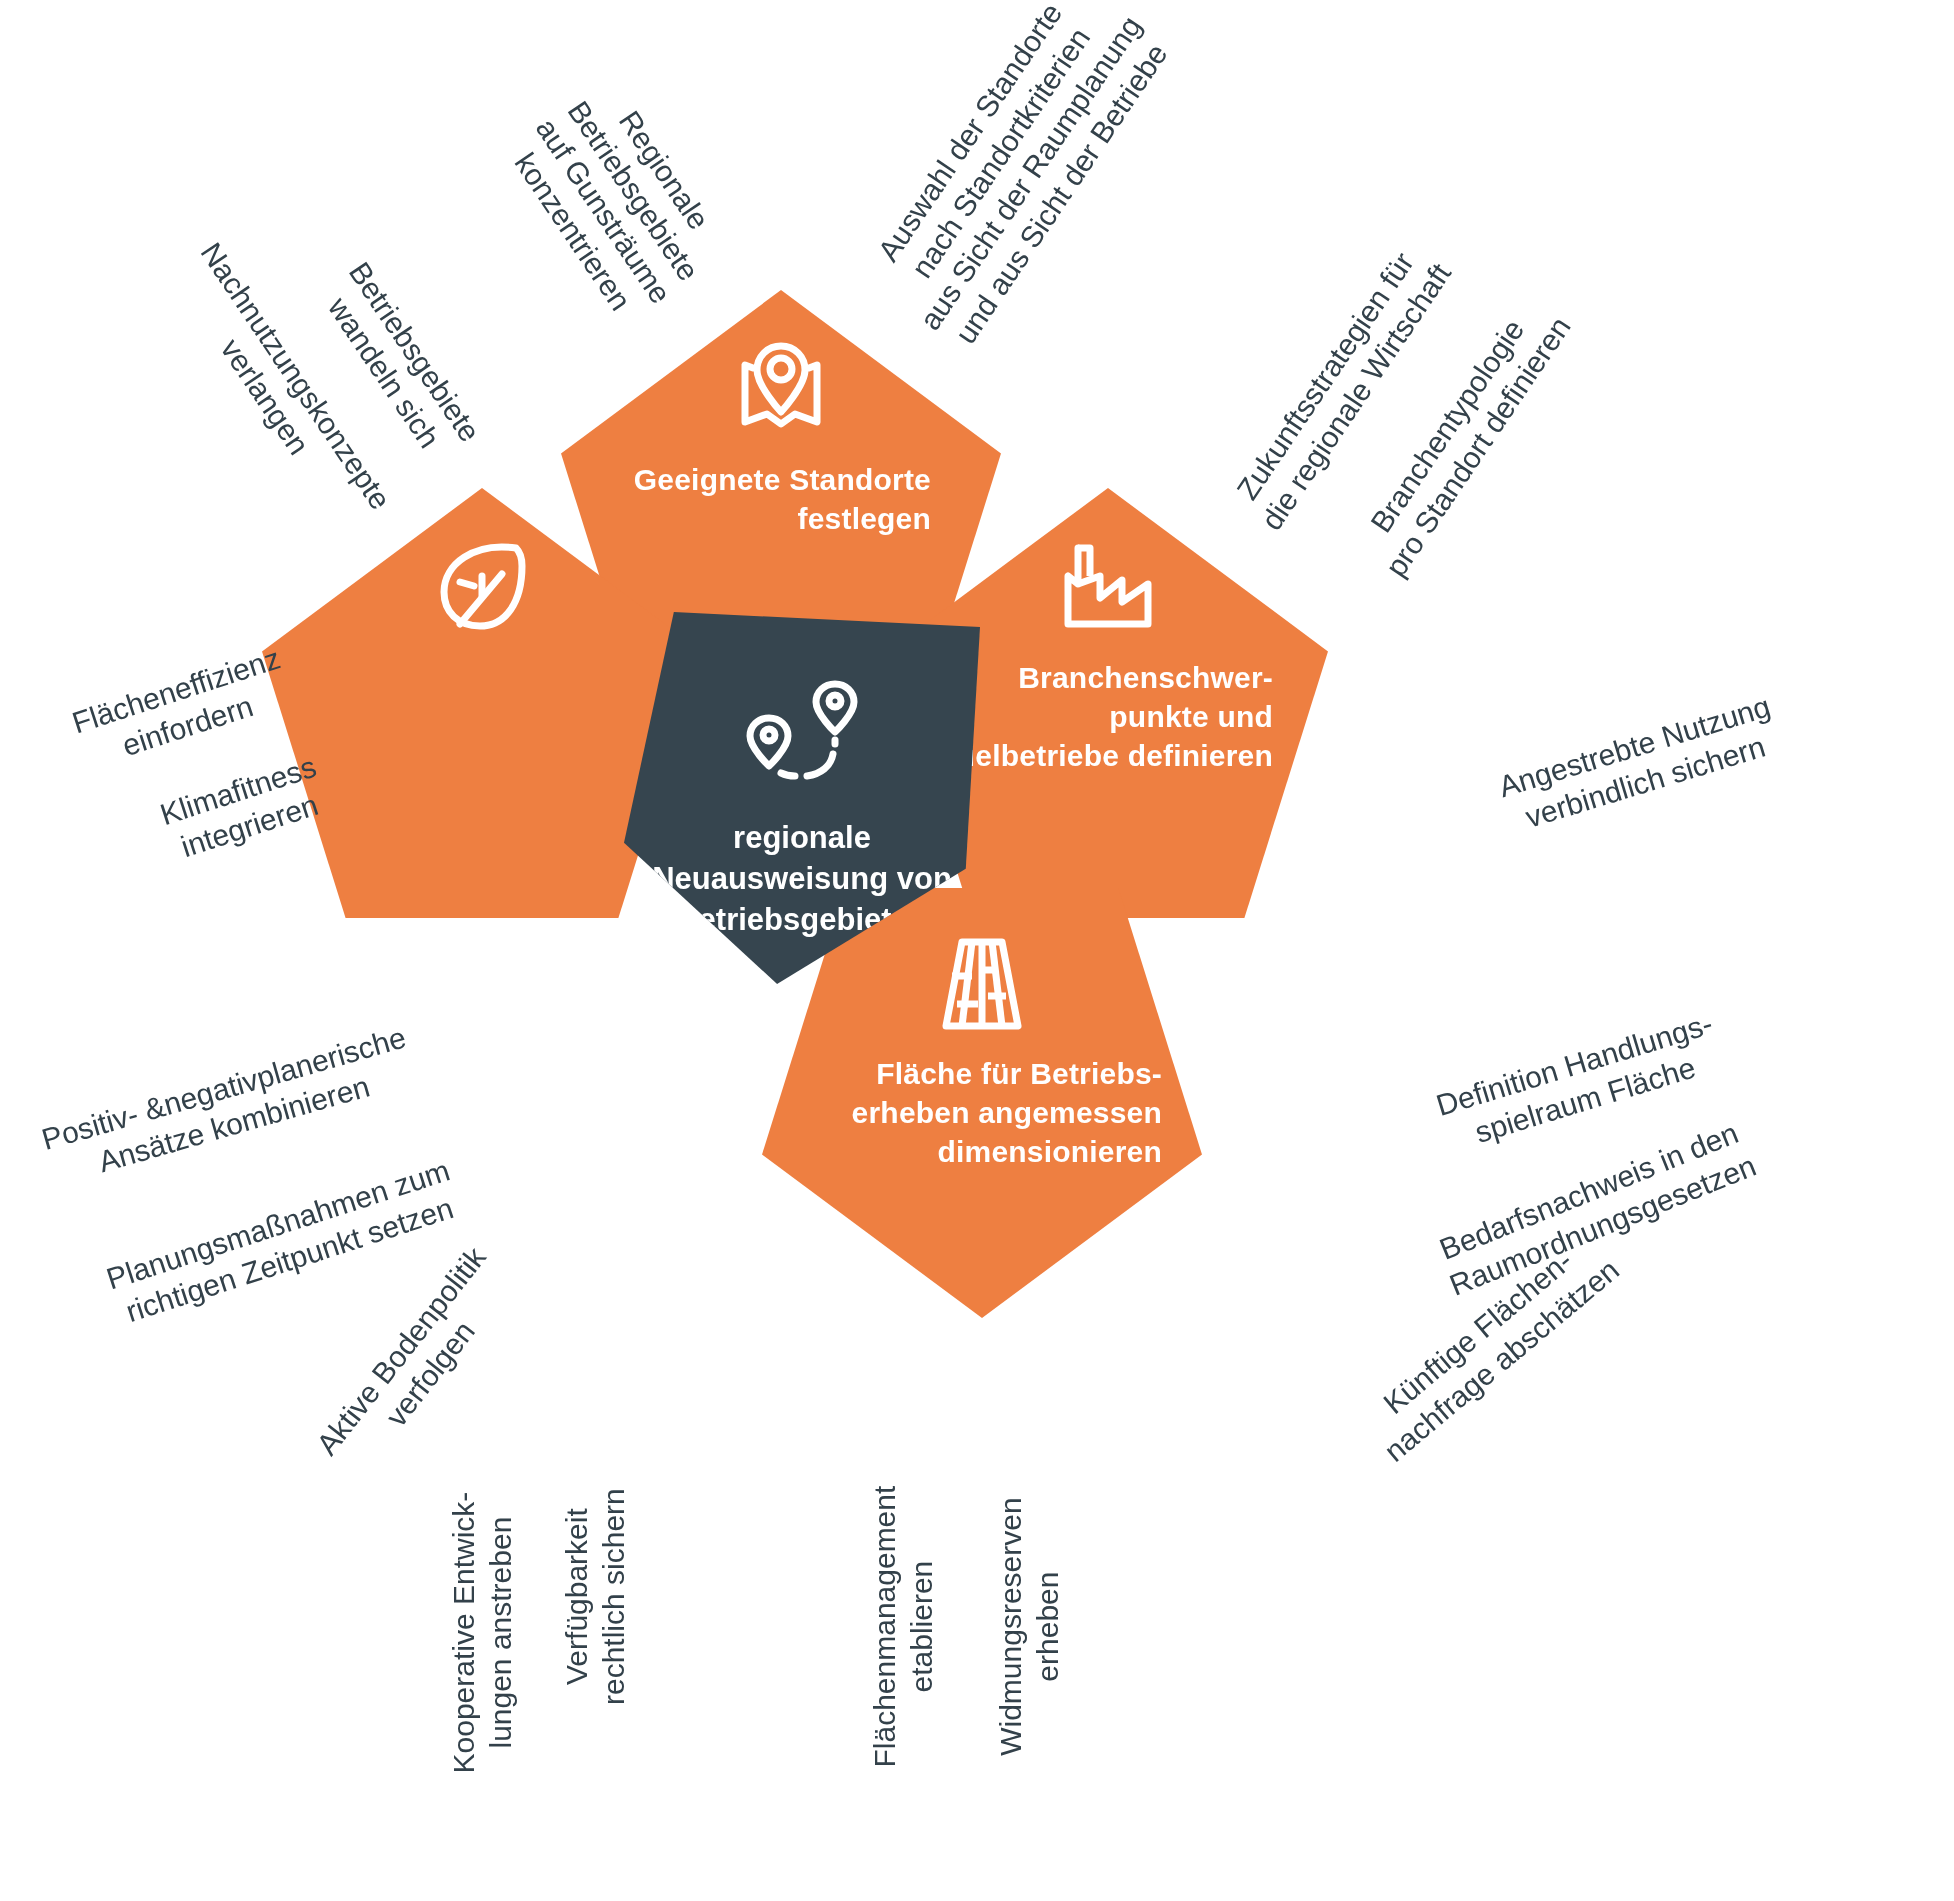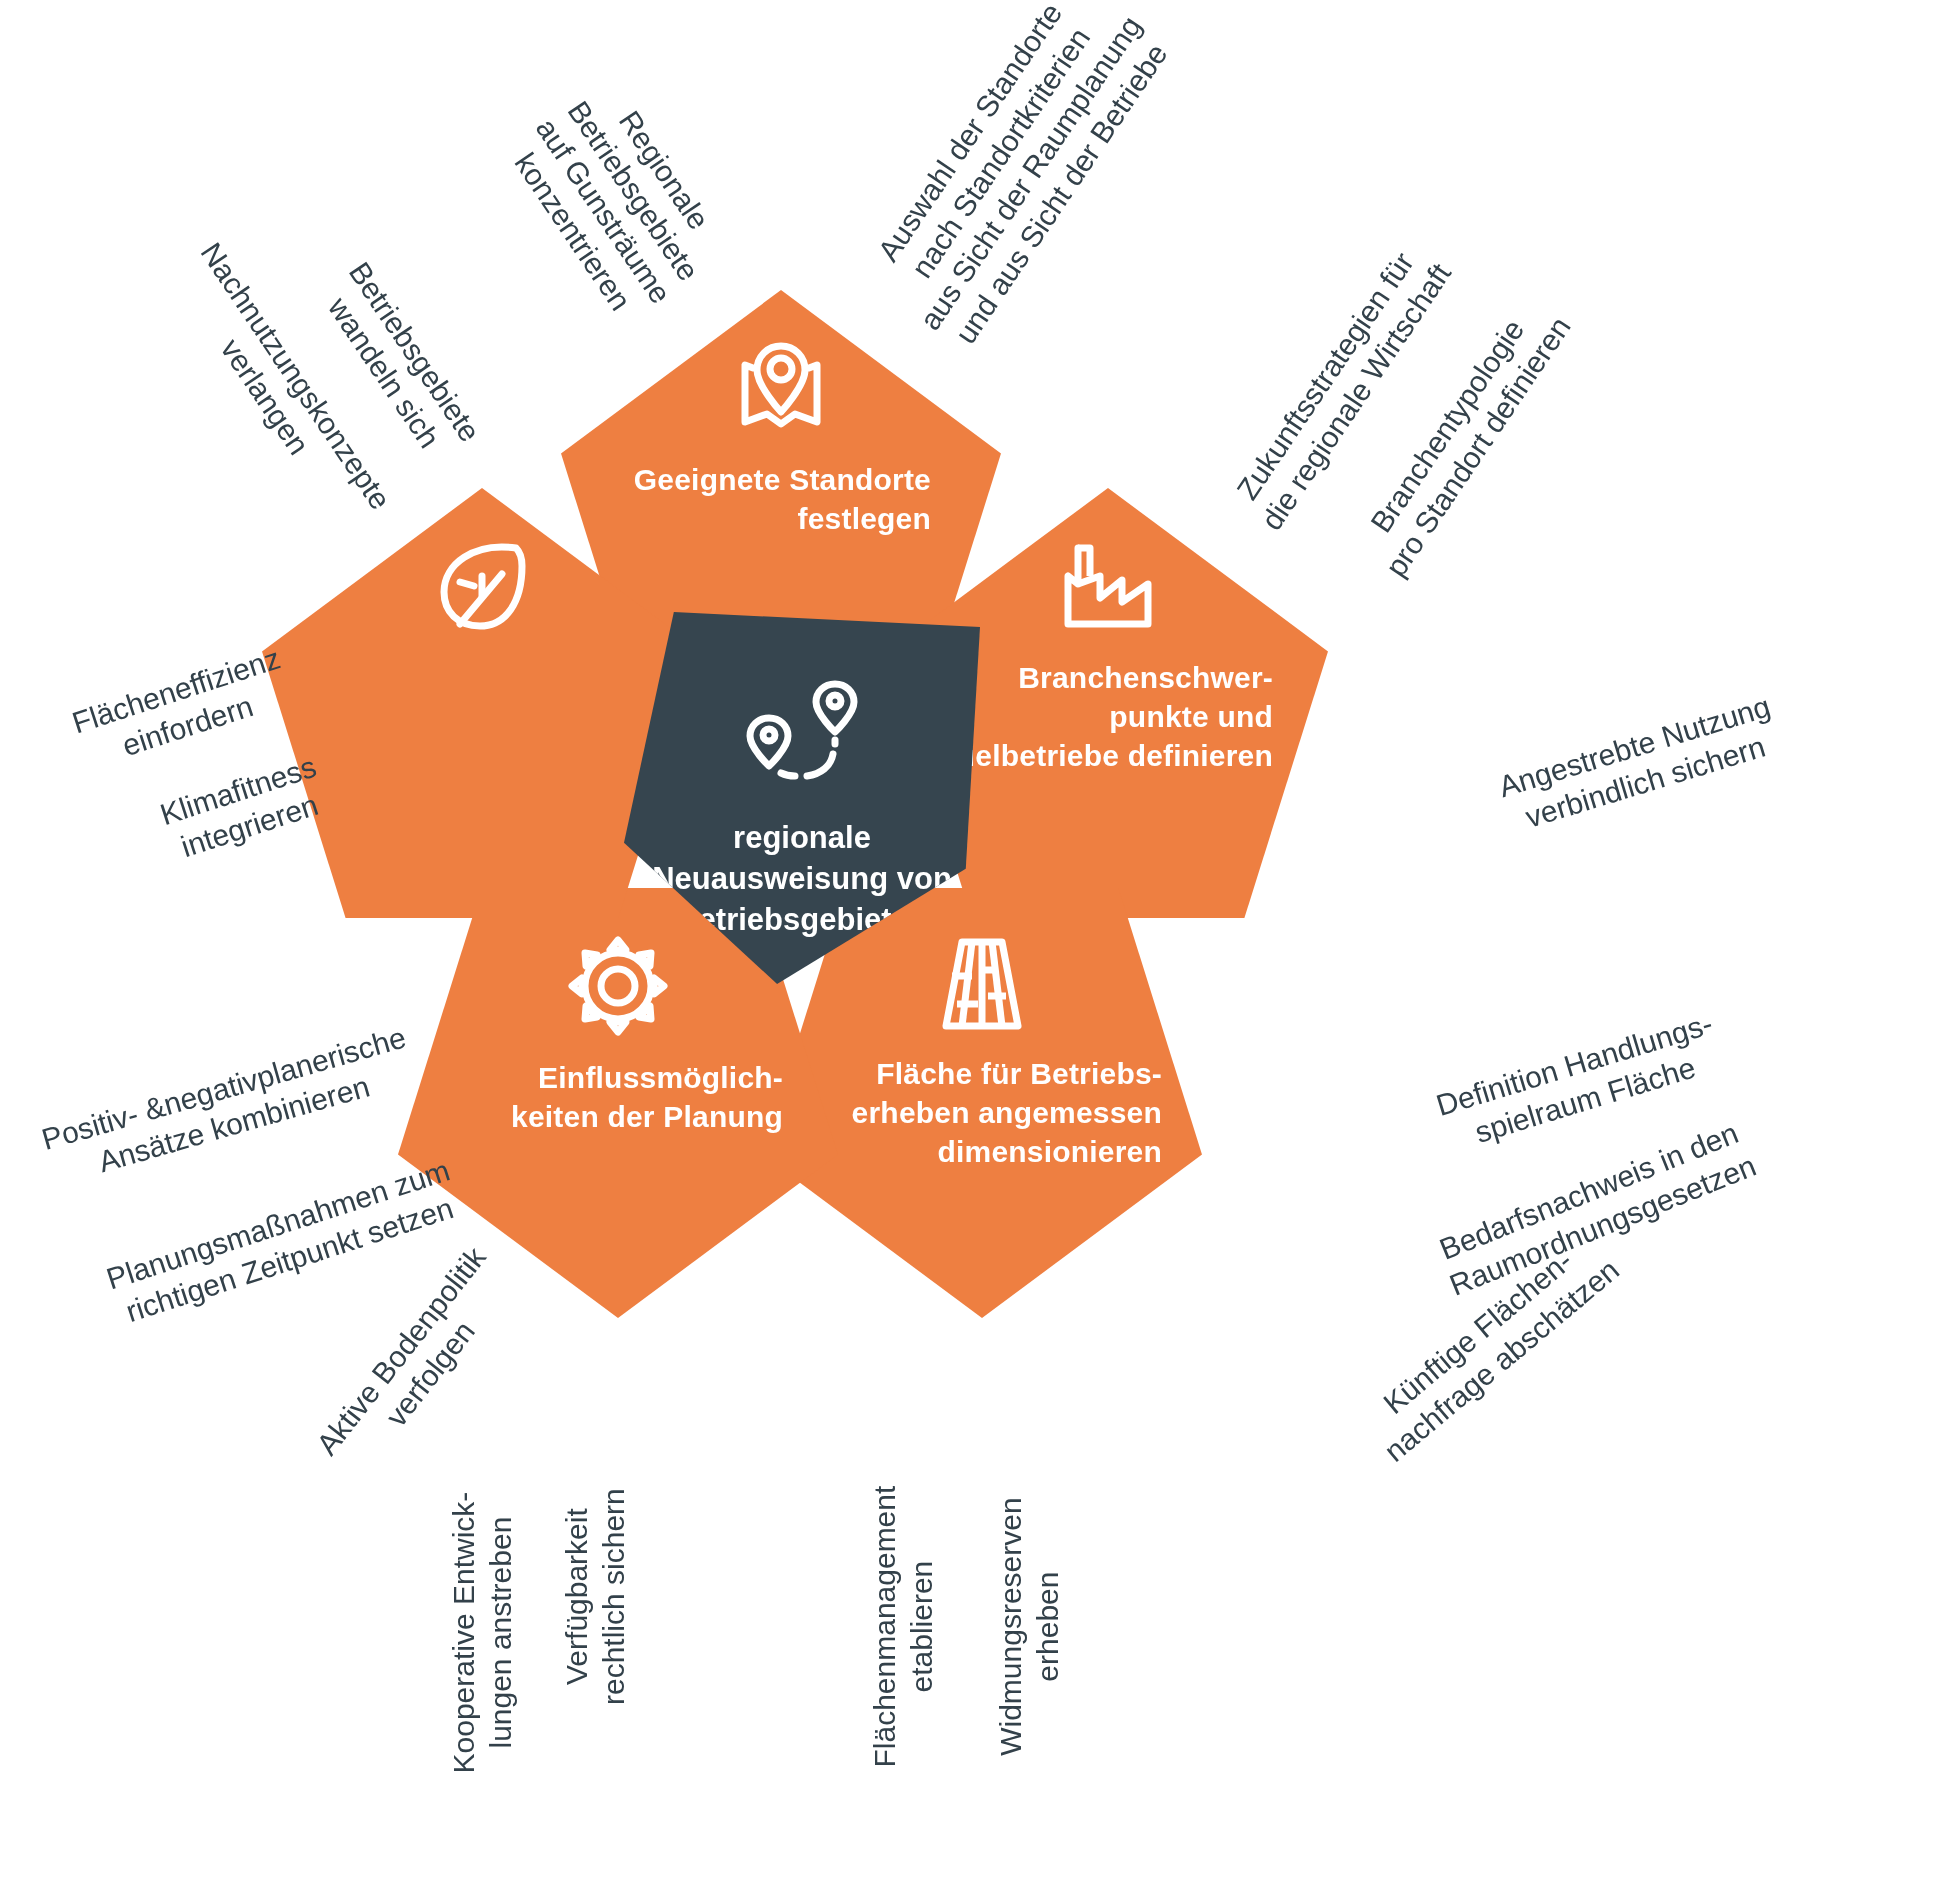--- a/index.html
+++ b/index.html
@@ -93,41 +93,20 @@
         <path d="M50 36 L62 36" stroke="#fff" stroke-width="7"></path>
         <path d="M25 70 L46 70" stroke="#fff" stroke-width="7"></path>
         <path d="M56 62 L74 62" stroke="#fff" stroke-width="7"></path>
       </svg>
     </span>
     <div class="plabel" style="margin-top:16px;width:360px;">Fläche für Betriebs-
 erheben angemessen
 dimensionieren</div>
   </div>
 
-  <div class="pent down" id="seg-bl" style="left:398px;top:888px;width:440px;height:430px;">
-    <span class="icon" style="margin-top:46px;display:block;">
-      <svg width="108" height="104" viewBox="0 0 108 104" fill="none">
-        <g stroke="#fff" stroke-width="7" fill="none" stroke-linejoin="round">
-          <circle cx="54" cy="52" r="17"></circle>
-          <path d="M54 6 L46 16 L62 16 Z"></path>
-          <path d="M54 98 L46 88 L62 88 Z"></path>
-          <path d="M8 52 L18 44 L18 60 Z"></path>
-          <path d="M100 52 L90 44 L90 60 Z"></path>
-          <path d="M21 19 L33 21 L22 32 Z"></path>
-          <path d="M87 19 L75 21 L86 32 Z"></path>
-          <path d="M21 85 L33 83 L22 72 Z"></path>
-          <path d="M87 85 L75 83 L86 72 Z"></path>
-          <circle cx="54" cy="52" r="33"></circle>
-        </g>
-      </svg>
-    </span>
-    <div class="plabel" style="margin-top:16px;width:330px;">Einflussmöglich-
-keiten der
-Planung</div>
-  </div>
 
   <div class="pent" id="seg-left" style="left:262px;top:488px;width:440px;height:430px;">
     <span class="icon" style="margin-top:50px;display:block;">
       <svg width="104" height="96" viewBox="0 0 104 96" fill="none">
         <path d="M86 10 C44 4 14 26 14 54 C14 74 28 88 50 88 C76 88 92 64 92 28 C92 20 90 14 86 10 Z" stroke="#fff" stroke-width="7" fill="none" stroke-linejoin="round"></path>
         <path d="M30 86 L72 36" stroke="#fff" stroke-width="7" stroke-linecap="round"></path>
         <path d="M52 58 L52 38" stroke="#fff" stroke-width="7" stroke-linecap="round"></path>
         <path d="M44 48 L30 44" stroke="#fff" stroke-width="7" stroke-linecap="round"></path>
       </svg>
     </span>

